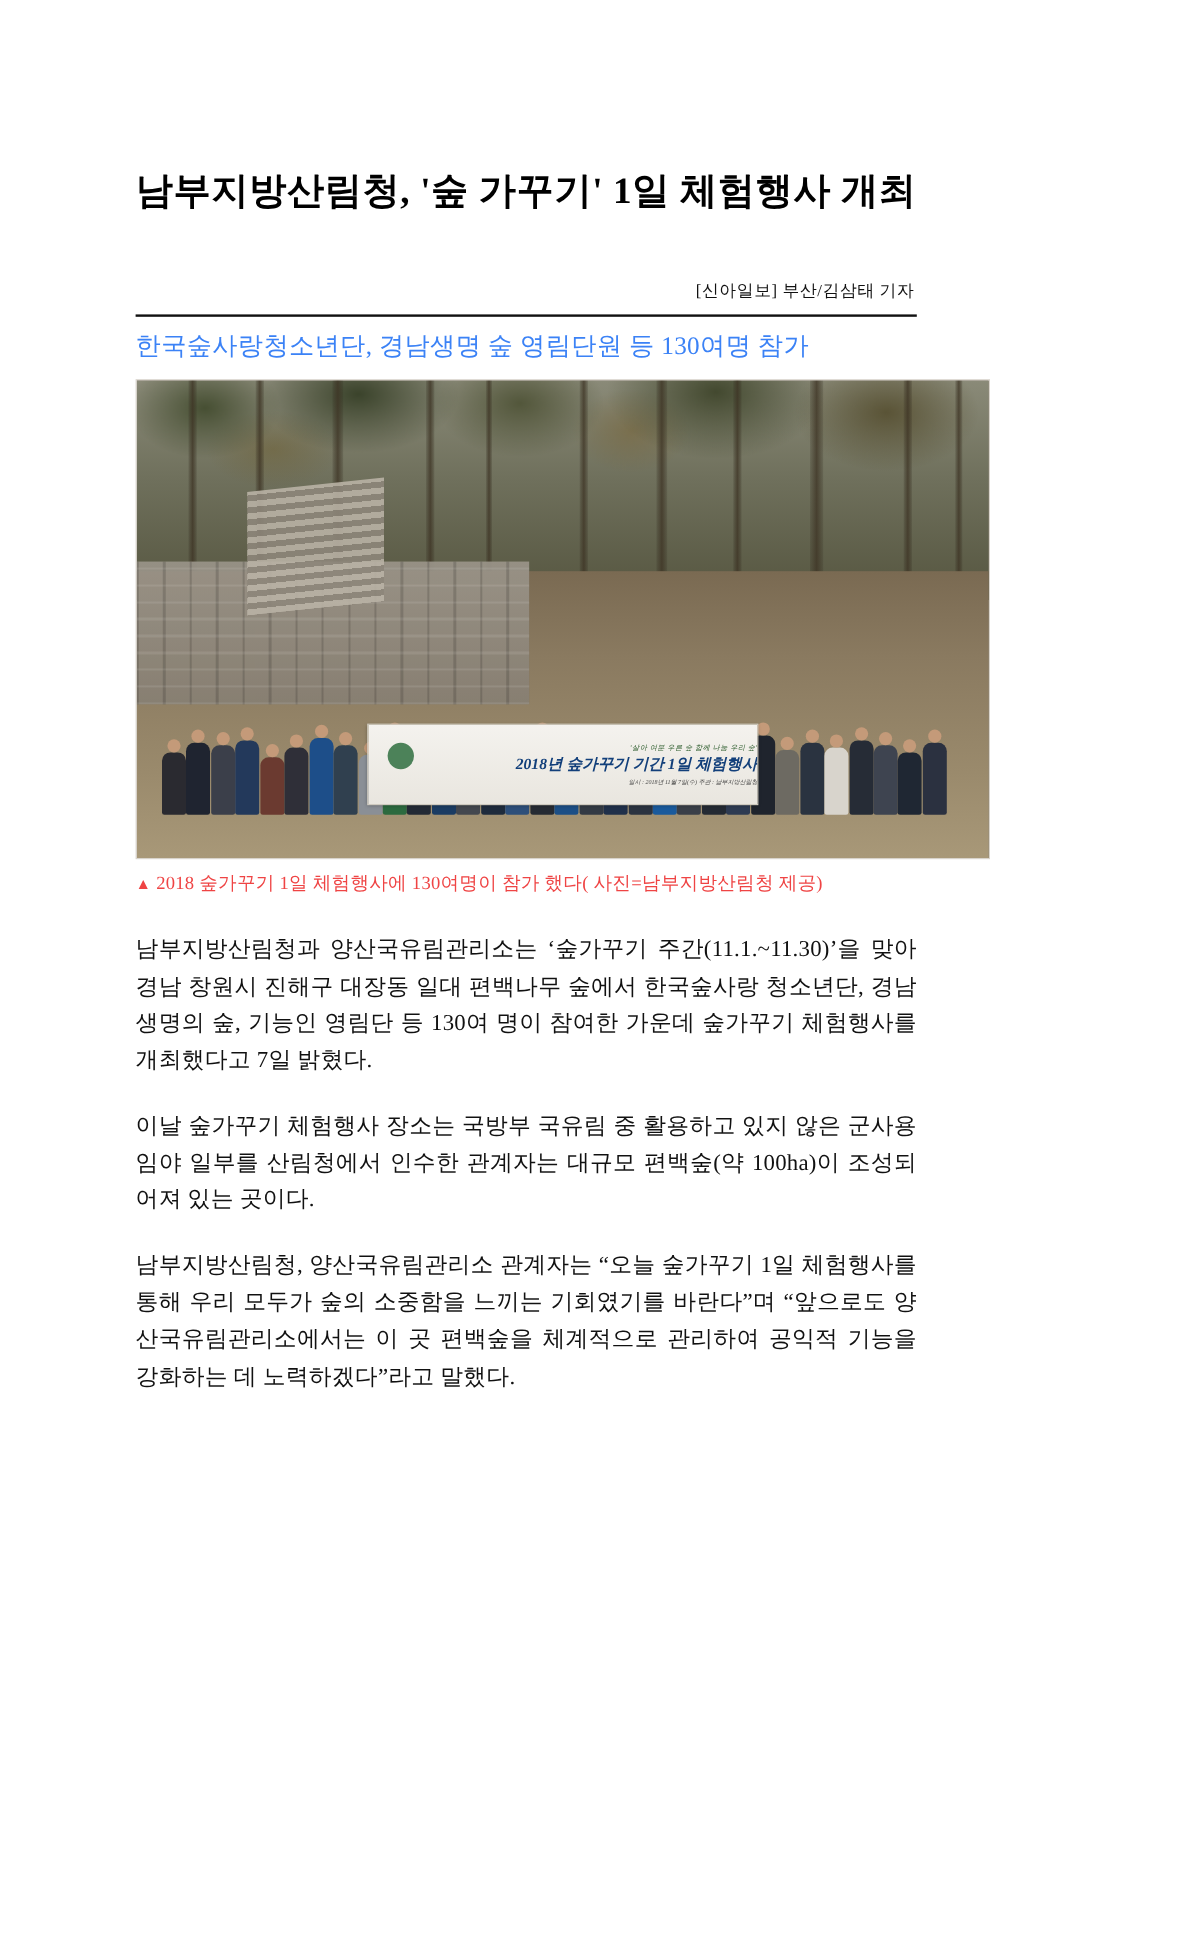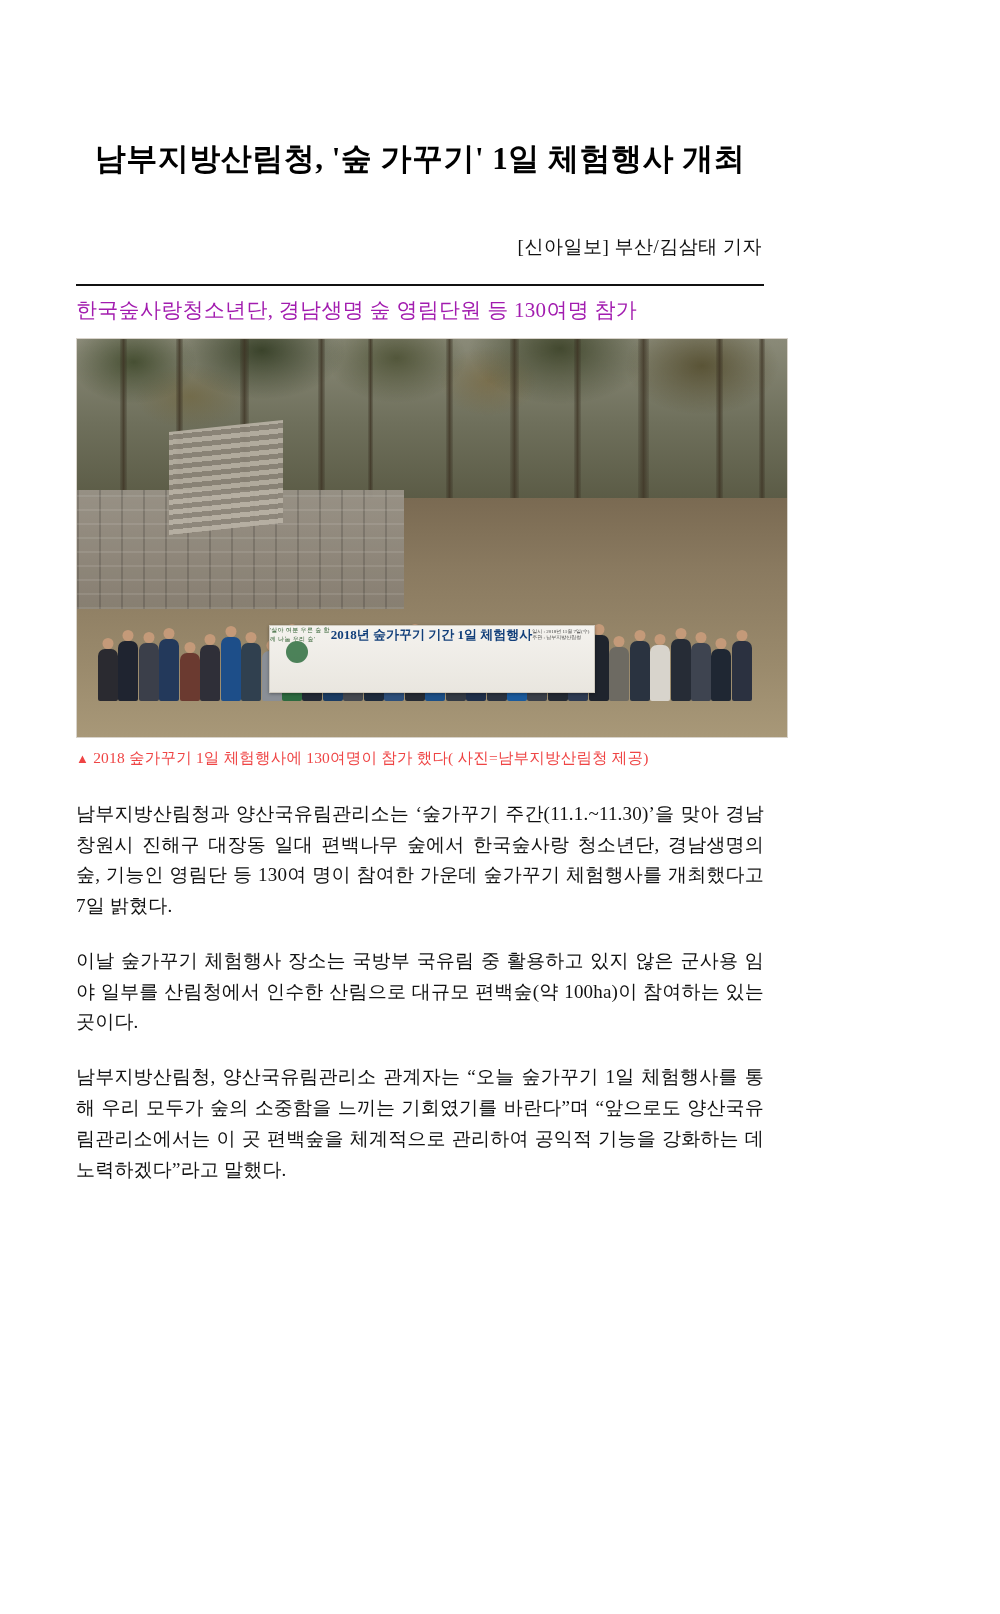--- a/index.html
+++ b/index.html
@@ -12,50 +12,50 @@
     width: 1000px;
     height: 1614px;
     font-family: "Liberation Serif", serif;
     color: #1a1a1a;
     position: relative;
     overflow: hidden;
   }
   .page {
     width: 904px;
     height: 1614px;
-    padding: 138px 140px 0 76px;
+    padding: 138px 140px 0 113px;
     position: relative;
   }
   .headline {
     font-family: "Liberation Serif", serif;
     font-size: 31px;
     font-weight: bold;
     letter-spacing: 0.5px;
     line-height: 1.35;
     text-align: center;
     margin: 0 0 54px 0;
     color: #000;
   }
   .byline {
     text-align: right;
-    font-size: 19px;
+    font-size: 14px;
     letter-spacing: 0.5px;
-    margin: 0 2px 24px 0;
+    margin: 0 2px 10px 0;
     color: #111;
   }
   .rule {
     border: 0;
     border-top: 2px solid #111;
     margin: 0 0 10px 0;
   }
   .subhead {
     font-size: 21px;
     letter-spacing: 0.3px;
     margin: 6px 0 14px 0;
-    color: #a21caf;
+    color: #3b82f6;
   }
   .figure {
     margin: 0 0 10px 0;
     width: 712px;
   }
   .photo {
     width: 712px;
     height: 400px;
     position: relative;
     overflow: hidden;
@@ -109,22 +109,23 @@
   }
   .head {
     position: absolute; top: -11px; left: 50%; transform: translateX(-50%);
     width: 11px; height: 11px; border-radius: 50%; background: #c49a79;
   }
   .banner {
     position: absolute; left: 27%; top: 72%; width: 46%; height: 17%;
     background: linear-gradient(#f4f2ee, #e9e6df);
     border: 1px solid #cfcabf;
     box-shadow: 0 1px 3px rgba(0,0,0,.35);
-    display: flex; align-items: flex-start; justify-content: center;
+    display: flex; flex-direction: column; align-items: flex-end; justify-content: center;
     overflow: hidden;
+    font-style: italic;
   }
   .banner .b1 { font-size: 6px; color: #2f5e2f; letter-spacing: .4px; }
   .banner .b2 { font-size: 13px; font-weight: bold; color: #123f7a; white-space: nowrap; }
   .banner .b3 { font-size: 5px; color: #444; margin-top: 2px; }
   .banner .bmark {
     position: absolute; left: 5%; top: 22%; width: 22px; height: 22px;
     border-radius: 50%; background: #2f6f3f; opacity: .85;
   }
   .caption {
     font-size: 15.5px;
@@ -284,16 +285,16 @@
       </div>
     </div>
   </div>
 
   <div class="caption">
     <span class="tri">▲</span>
     <span>2018 숲가꾸기 1일 체험행사에 130여명이 참가 했다( 사진=남부지방산림청 제공)</span>
   </div>
 
   <p class="body">남부지방산림청과 양산국유림관리소는 ‘숲가꾸기 주간(11.1.~11.30)’을 맞아 경남 창원시 진해구 대장동 일대 편백나무 숲에서 한국숲사랑 청소년단, 경남생명의 숲, 기능인 영림단 등 130여 명이 참여한 가운데 숲가꾸기 체험행사를 개최했다고 7일 밝혔다.</p>
-  <p class="body">이날 숲가꾸기 체험행사 장소는 국방부 국유림 중 활용하고 있지 않은 군사용 임야 일부를 산림청에서 인수한 산림으로 대규모 편백숲(약 100ha)이 참여하는 있는 곳이다.</p>
+  <p class="body">이날 숲가꾸기 체험행사 장소는 국방부 국유림 중 활용하고 있지 않은 군사용 임야 일부를 산림청에서 인수한 관계자는 대규모 편백숲(약 100ha)이 조성되어져 있는 곳이다.</p>
   <p class="body">남부지방산림청, 양산국유림관리소 관계자는 “오늘 숲가꾸기 1일 체험행사를 통해 우리 모두가 숲의 소중함을 느끼는 기회였기를 바란다”며 “앞으로도 양산국유림관리소에서는 이 곳 편백숲을 체계적으로 관리하여 공익적 기능을 강화하는 데 노력하겠다”라고 말했다.</p>
 
 </div>
 
 </body></html>

